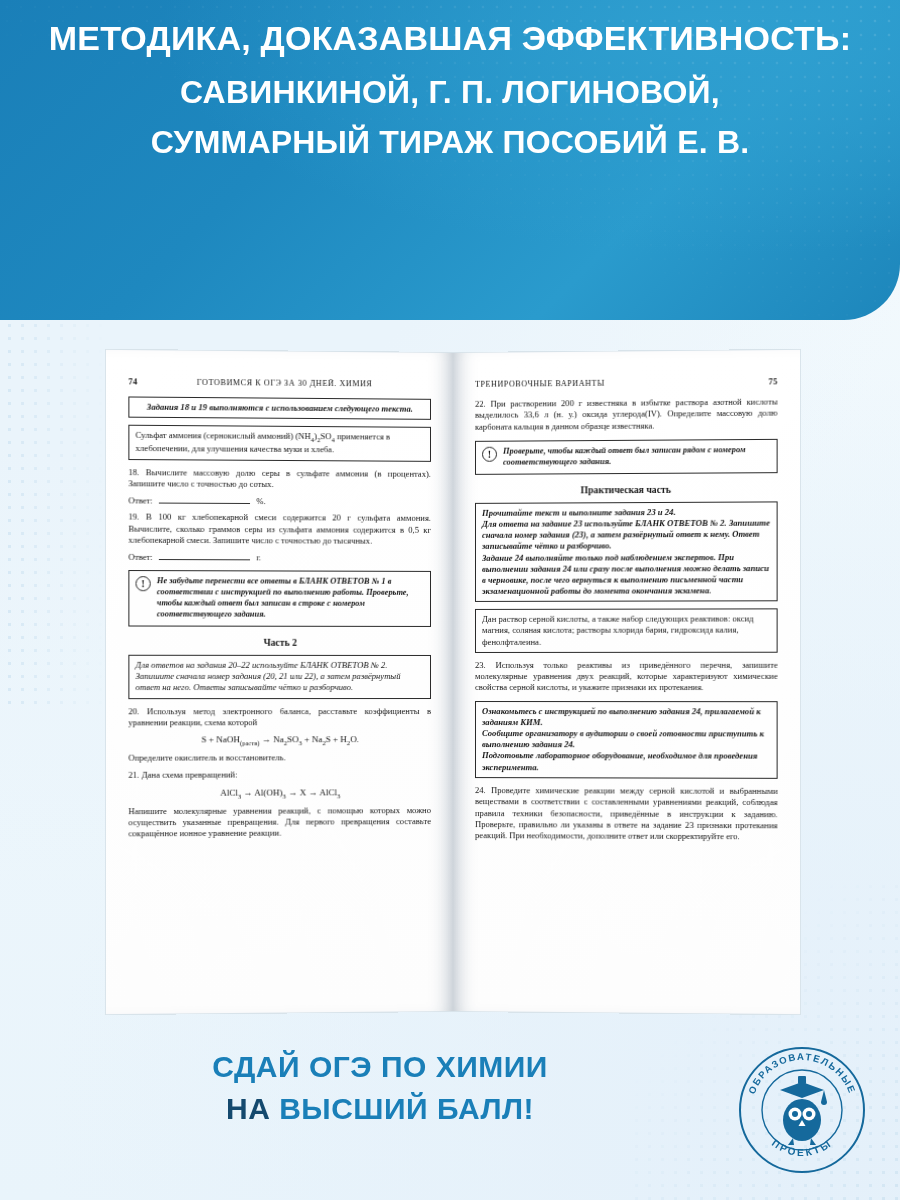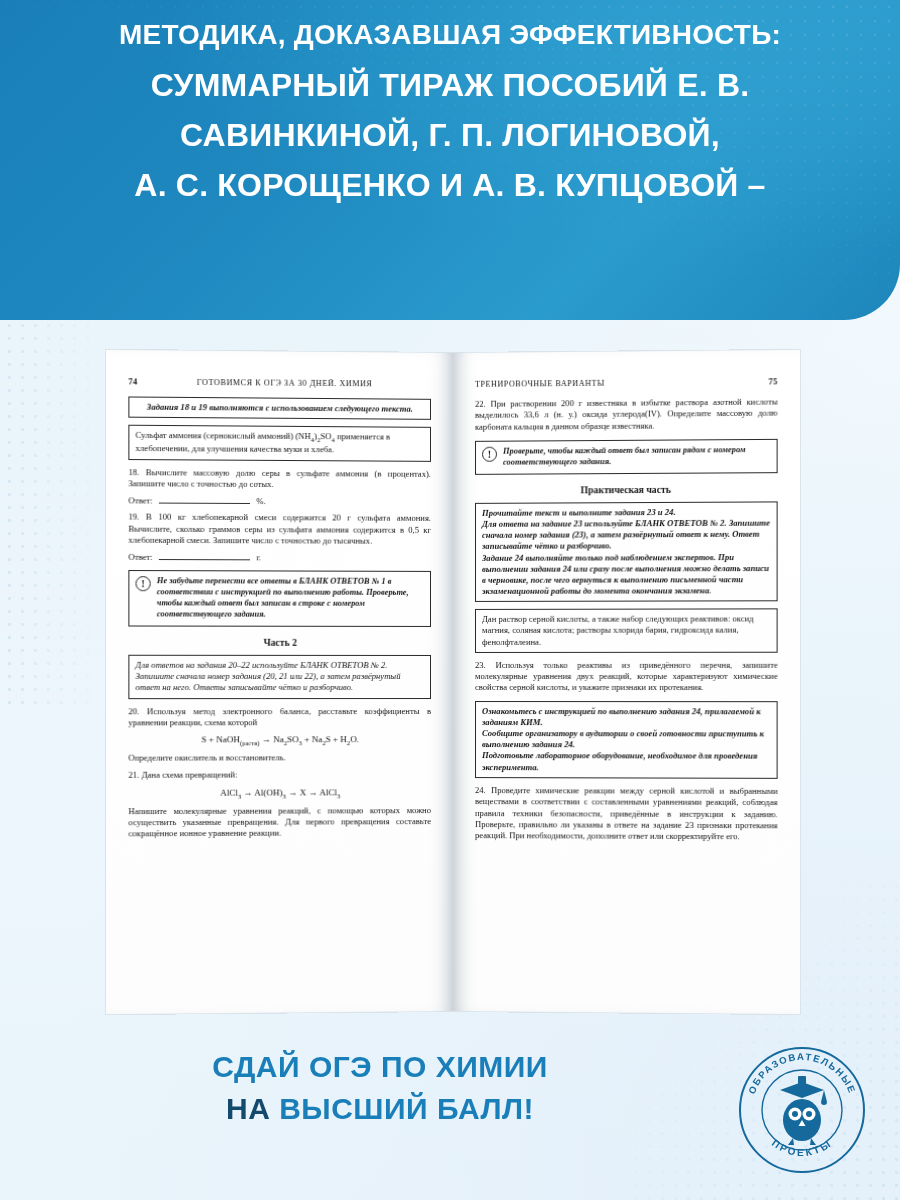--- a/index.html
+++ b/index.html
@@ -62,21 +62,21 @@
     padding: 18px 34px 0 34px;
     text-align: center;
   }
   .banner-line {
     color: #ffffff;
     font-weight: bold;
     letter-spacing: .2px;
     text-transform: uppercase;
     line-height: 1.2;
   }
-  .bl1 { font-size: 28px; margin-bottom: 14px; }
+  .bl1 { font-size: 34px; margin-bottom: 14px; }
   .bl2 { font-size: 32px; margin-bottom: 12px; }
   .bl3 { font-size: 32px; margin-bottom: 12px; }
   .bl4 { font-size: 32px; margin-bottom: 12px; }
   .bl5 { font-size: 32px; }
 
   
   .book {
     position: absolute;
     left: 108px;
     top: 352px;
@@ -237,23 +237,22 @@
 </head>
 <body>
 
 <div class="bg"></div>
 <div class="dots-tl"></div>
 <div class="dots-br"></div>
 
 <div class="banner">
   <div class="banner-inner">
     <div class="banner-line bl1">МЕТОДИКА, ДОКАЗАВШАЯ ЭФФЕКТИВНОСТЬ:</div>
+    <div class="banner-line bl3">САВИНКИНОЙ, Г. П. ЛОГИНОВОЙ,</div>
     <div class="banner-line bl2">СУММАРНЫЙ ТИРАЖ ПОСОБИЙ Е. В.</div>
-    <div class="banner-line bl3">САВИНКИНОЙ, Г. П. ЛОГИНОВОЙ,</div>
-    <div class="banner-line bl4">А. С. КОРОЩЕНКО И А. В. КУПЦОВОЙ –</div>
   </div>
 </div>
 
 <div class="book">
   <div class="book-shadow"></div>
   <div class="spread">
 
     <div class="page left">
       <div class="pg-head">
         <span class="num">74</span>

